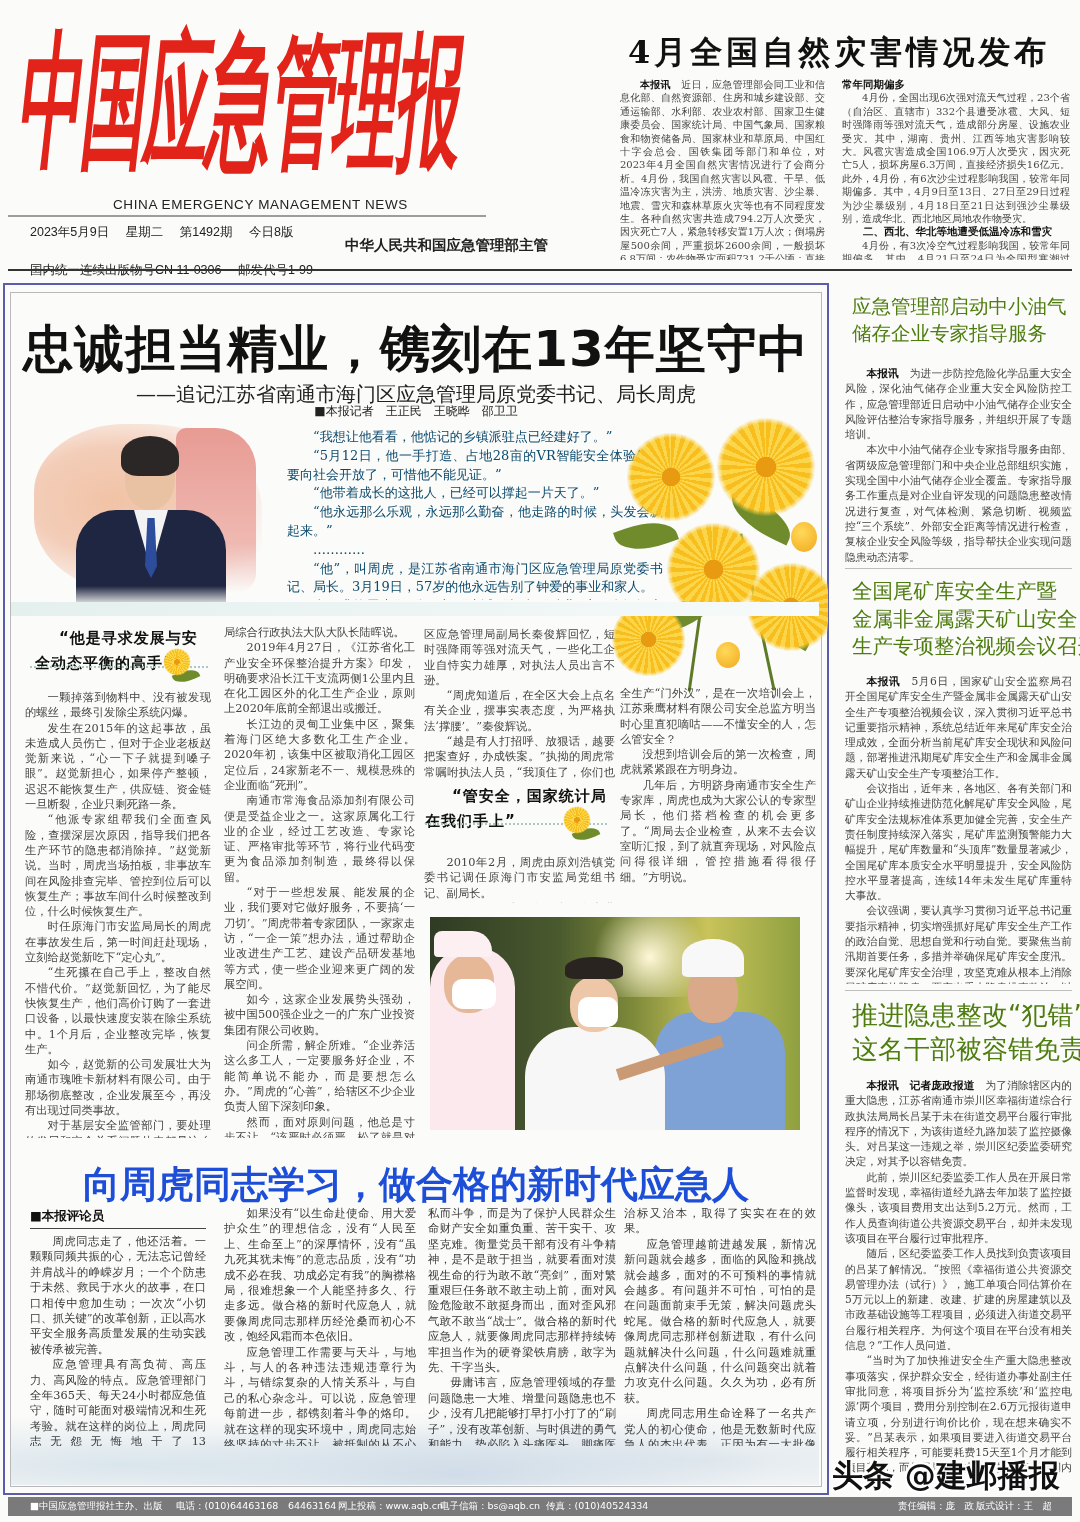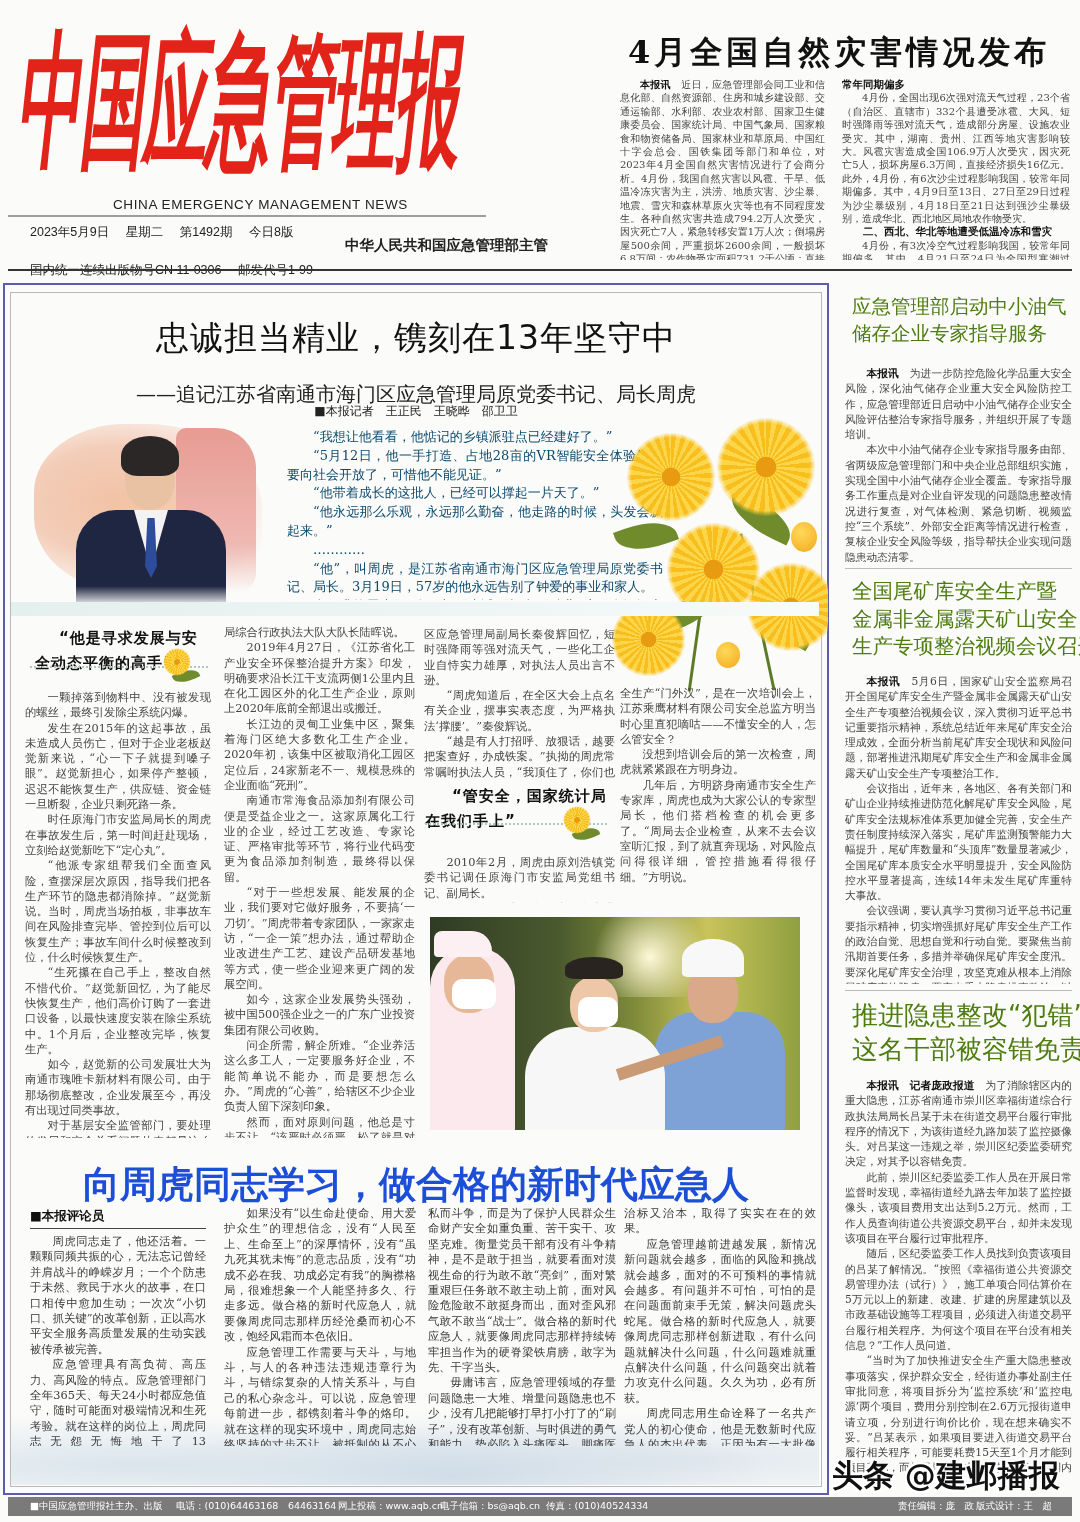--- a/index.html
+++ b/index.html
@@ -19,21 +19,21 @@
   .mast-sup{left:345px;top:236px;font-family:"DejaVu Sans",sans-serif;font-size:14.5px;font-weight:600;color:#222;white-space:nowrap;}
 
   
   .ts-title{left:628px;top:31px;font-size:32px;font-weight:bold;letter-spacing:4px;color:#111;white-space:nowrap;}
   .ts-col{top:78px;height:182px;font-size:10px;line-height:13.4px;color:#444;}
   .top-rule{left:8px;top:269px;width:1064px;height:2px;background:#333;}
 
   
   .box-outer{left:3px;top:283px;width:822px;height:1208px;border:2px solid #5b5cab;}
   .box-inner{left:10px;top:292px;width:810px;height:1193px;border:1px solid #b9b9b9;}
-  .feat-head{left:0;width:832px;top:316px;text-align:center;font-family:"DejaVu Sans",sans-serif;font-size:33px;font-weight:normal;color:#111;white-space:nowrap;letter-spacing:1px;}
+  .feat-head{left:0;width:832px;top:316px;text-align:center;font-family:"DejaVu Sans",sans-serif;font-size:50px;font-weight:bold;color:#111;white-space:nowrap;letter-spacing:1px;}
   .feat-sub{left:0;width:832px;top:381px;text-align:center;font-size:20px;color:#222;white-space:nowrap;}
   .feat-by{left:0;width:832px;top:403px;text-align:center;font-family:"DejaVu Sans",sans-serif;font-size:12px;color:#222;white-space:nowrap;}
   .intro{left:287px;top:428px;width:376px;height:172px;font-size:13px;line-height:18.8px;color:#0c4a6e;}
   .band{left:11px;top:602px;width:808px;height:14px;background:linear-gradient(90deg,#e4f0ee,#eef6f5 60%,#f7fbfa);}
   .body-col{font-size:11.3px;line-height:15.3px;color:#444;}
   .sec-head{font-family:"DejaVu Sans",sans-serif;font-size:15px;font-weight:bold;color:#111;line-height:25px;letter-spacing:1px;white-space:nowrap;}
   .dots{border-top:2px dotted #a9c9c1;height:0;}
 
   
   .portrait{left:26px;top:418px;width:244px;height:188px;overflow:hidden;}
@@ -178,22 +178,22 @@
 </div>
 <div class="abs dots" style="left:30px;top:666px;width:178px;"></div>
 <div class="mini-flower" style="left:163px;top:648px;">
   <div class="leaf" style="left:10px;top:22px;width:26px;height:12px;transform:rotate(-25deg);"></div>
   <div class="bloom" style="left:0;top:0;width:28px;height:28px;"></div>
 </div>
 
 <div class="col body-col" style="left:25px;top:690px;width:186px;height:448px;">
   <p>一颗掉落到物料中、没有被发现的螺丝，最终引发除尘系统闪爆。</p>
   <p>发生在2015年的这起事故，虽未造成人员伤亡，但对于企业老板赵觉新来说，“心一下子就提到嗓子眼”。赵觉新担心，如果停产整顿，迟迟不能恢复生产，供应链、资金链一旦断裂，企业只剩死路一条。</p>
+  <p>“他派专家组帮我们全面查风险，查摆深层次原因，指导我们把各生产环节的隐患都消除掉。”赵觉新说。当时，周虎当场拍板，非事故车间在风险排查完毕、管控到位后可以恢复生产；事故车间什么时候整改到位，什么时候恢复生产。</p>
   <p>时任原海门市安监局局长的周虎在事故发生后，第一时间赶赴现场，立刻给赵觉新吃下“定心丸”。</p>
-  <p>“他派专家组帮我们全面查风险，查摆深层次原因，指导我们把各生产环节的隐患都消除掉。”赵觉新说。当时，周虎当场拍板，非事故车间在风险排查完毕、管控到位后可以恢复生产；事故车间什么时候整改到位，什么时候恢复生产。</p>
   <p>“生死攥在自己手上，整改自然不惜代价。”赵觉新回忆，为了能尽快恢复生产，他们高价订购了一套进口设备，以最快速度安装在除尘系统中。1个月后，企业整改完毕，恢复生产。</p>
   <p>如今，赵觉新的公司发展壮大为南通市瑰唯卡新材料有限公司。由于那场彻底整改，企业发展至今，再没有出现过同类事故。</p>
   <p>对于基层安全监管部门，要处理的发展和安全关系问题从来都是这么具体——</p>
 
 </div>
 
 <div class="col body-col" style="left:224px;top:625px;width:191px;height:513px;">
   <p class="noind">局综合行政执法大队大队长陆晖说。</p>
   <p>2019年4月27日，《江苏省化工产业安全环保整治提升方案》印发，明确要求沿长江干支流两侧1公里内且在化工园区外的化工生产企业，原则上2020年底前全部退出或搬迁。</p>
   <p>长江边的灵甸工业集中区，聚集着海门区绝大多数化工生产企业。2020年初，该集中区被取消化工园区定位后，24家新老不一、规模悬殊的企业面临“死刑”。</p>

